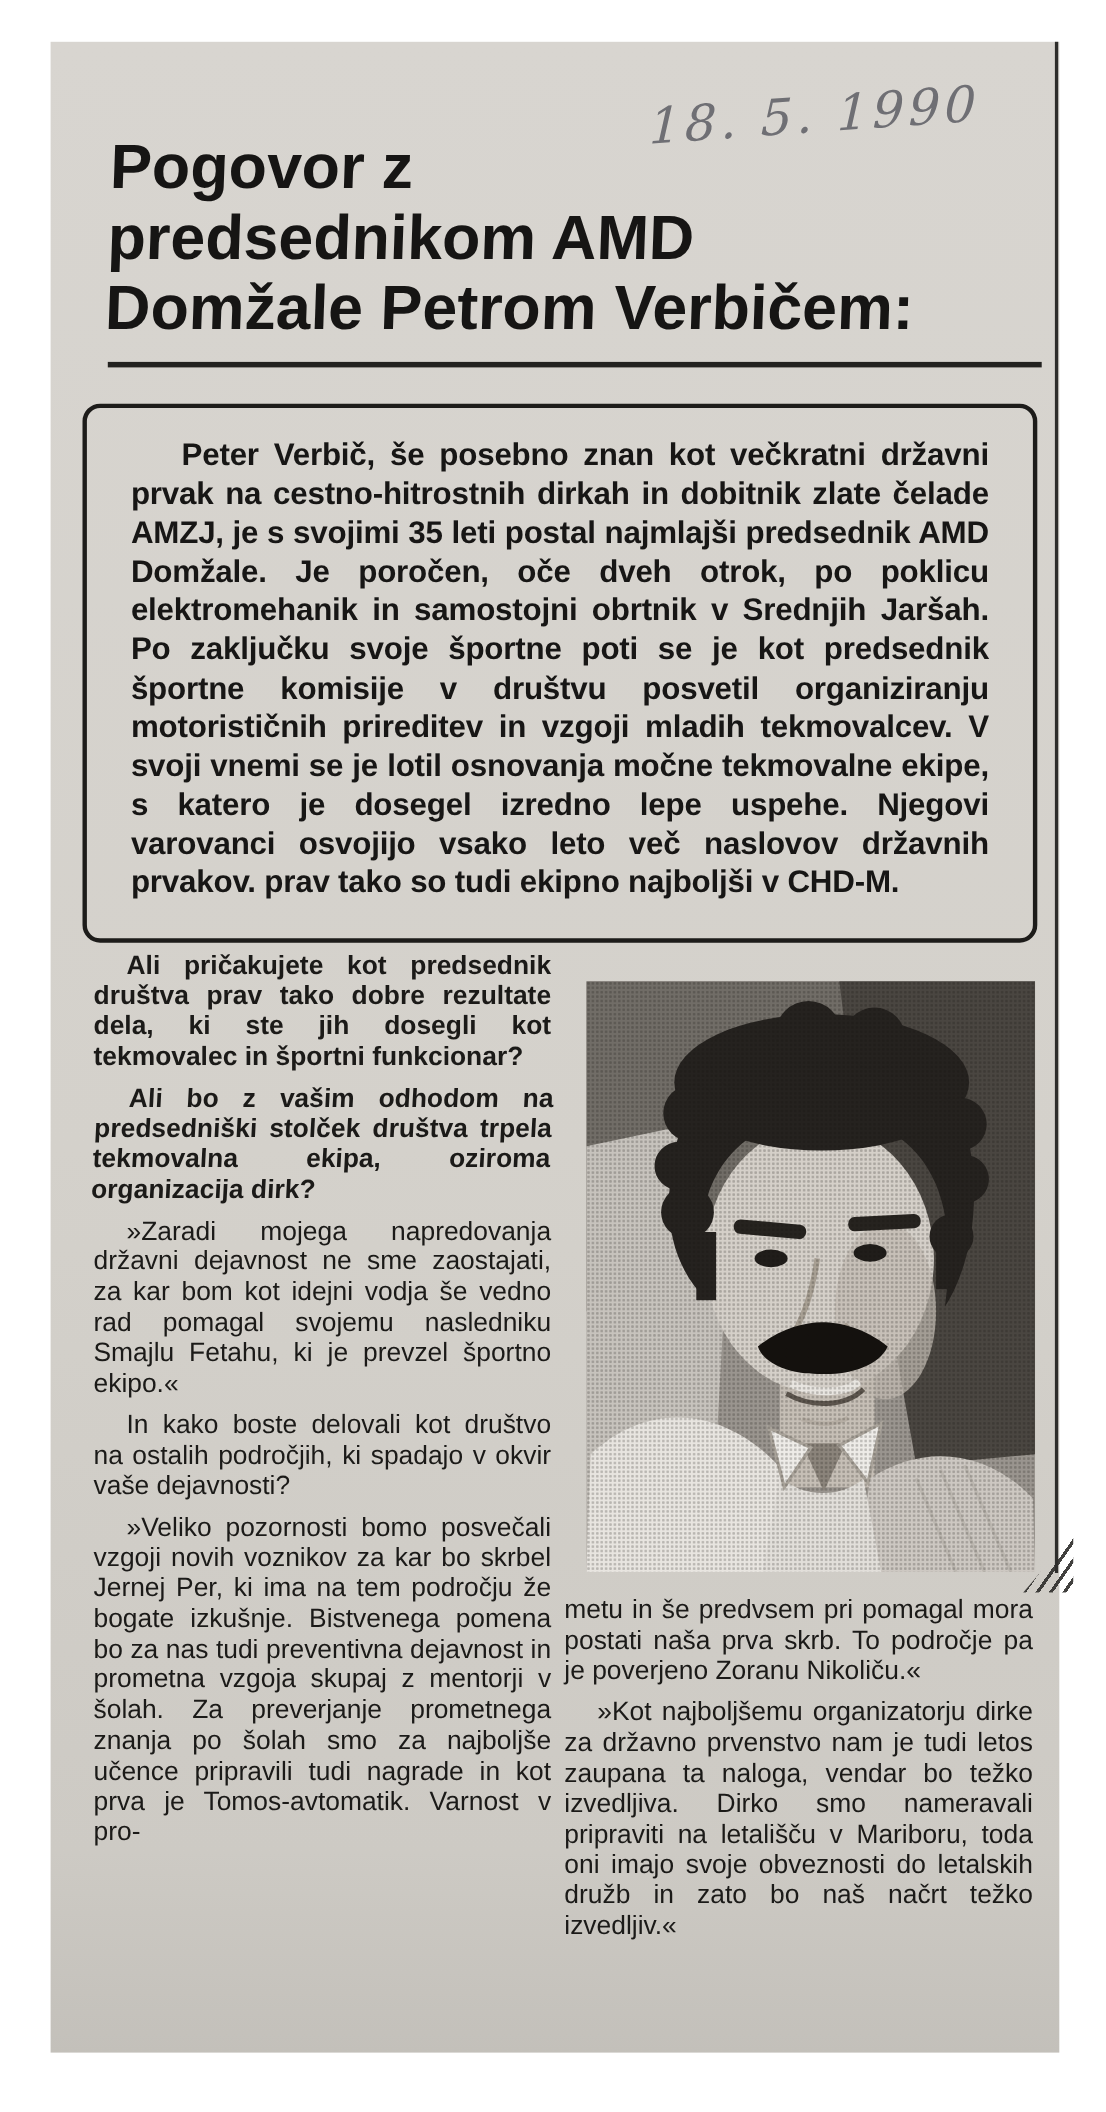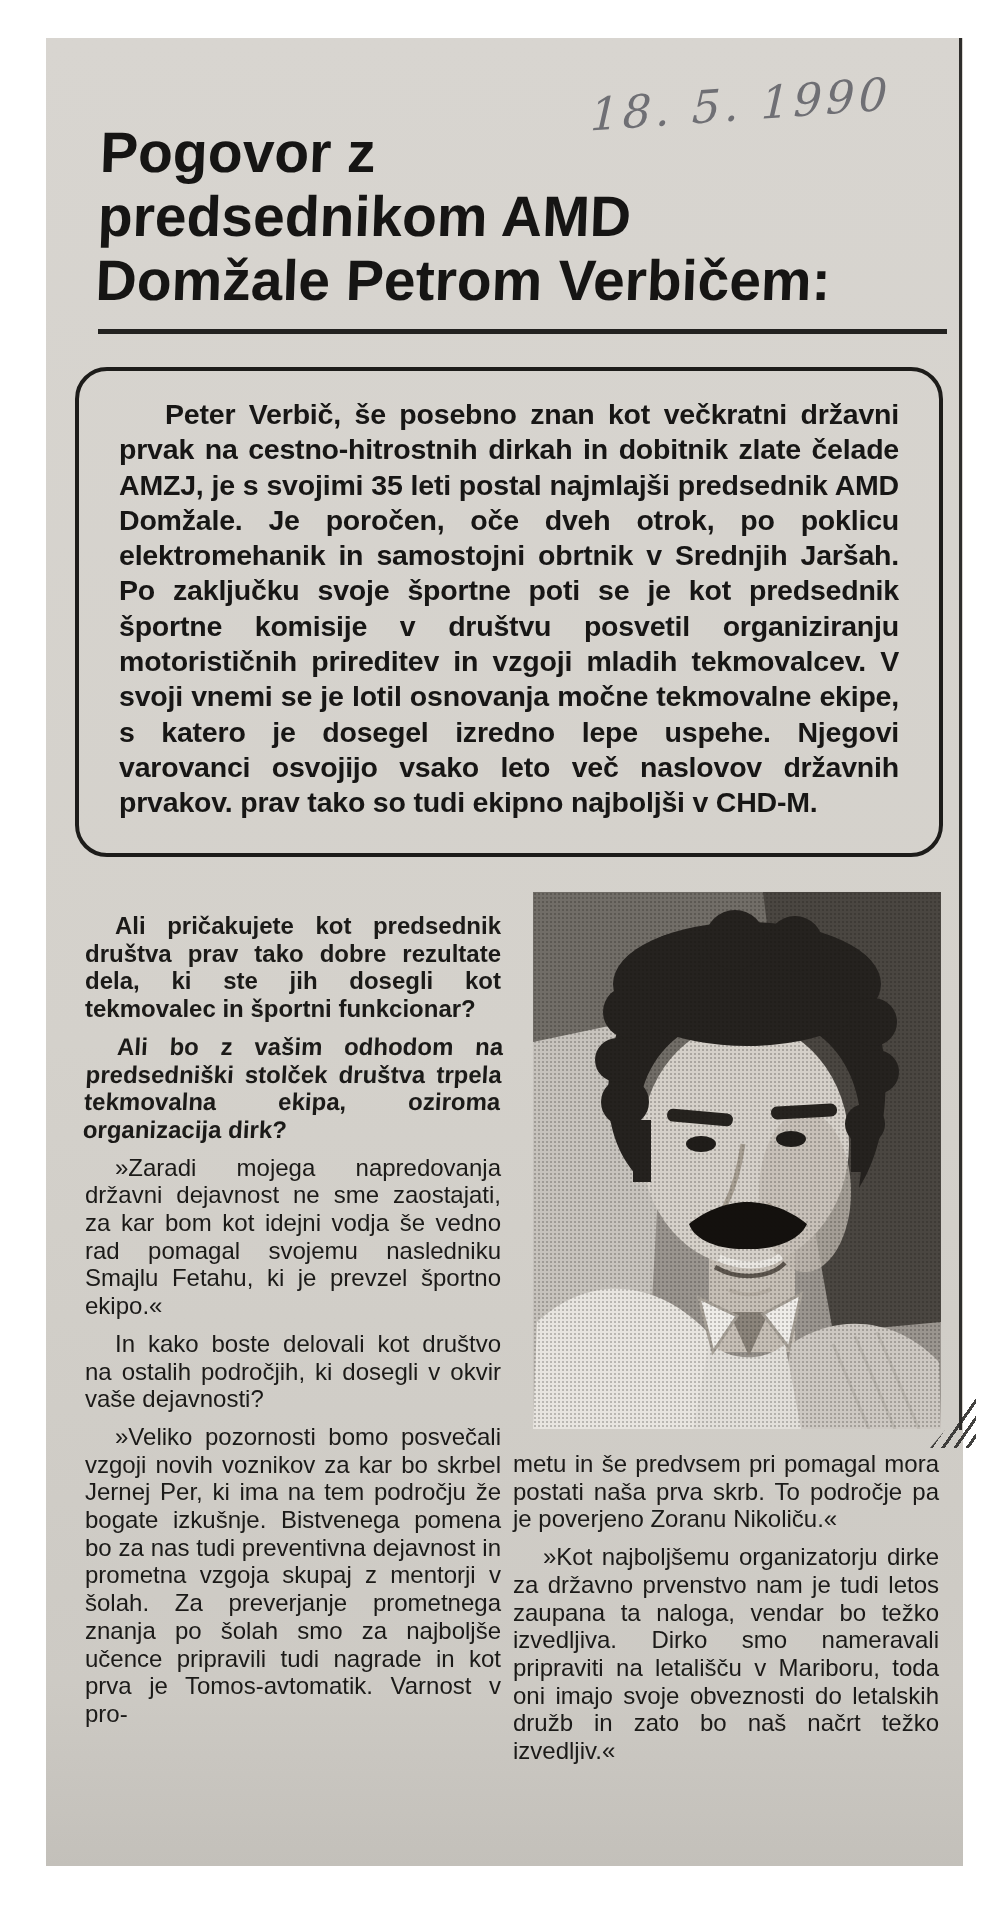--- a/index.html
+++ b/index.html
@@ -11,26 +11,26 @@
   .date{position:absolute;left:544px;top:40px;
         font-family:"DejaVu Serif",serif;font-style:italic;
         font-size:45px;color:#6f6f74;letter-spacing:4px;
         transform:rotate(-4deg) skewX(-6deg);white-space:nowrap;}
   .title{position:absolute;left:52px;top:82px;margin:0;
          font-size:57px;line-height:64px;font-weight:700;color:#161514;
          letter-spacing:0px;transform:skewX(-2deg);}
   .title span{display:block;}
   .rule{position:absolute;left:52px;top:291px;width:849px;height:5px;background:#232220;}
   .intro-box{position:absolute;left:29px;top:329px;width:868px;height:490px;
-             box-sizing:border-box;border:4px solid #1d1c1a;border-radius:32px;
+             box-sizing:border-box;border:4px solid #1d1c1a;border-radius:16px;
              padding:26px 40px 0 40px;}
   .intro-box p{margin:0;font-weight:700;font-size:28.5px;line-height:35.3px;
                text-align:justify;text-indent:46px;color:#171615;letter-spacing:-0.2px;}
   .col{position:absolute;font-size:24px;line-height:27.7px;text-align:justify;color:#1b1a18;}
-  .col-left{left:39px;top:874px;width:416px;}
+  .col-left{left:39px;top:826px;width:416px;}
   .col-right{left:467px;top:1412px;width:426px;}
   .col p{margin:0 0 10px;text-indent:30px;}
   .col p.question{font-weight:700;}
   .col p.question-slant{font-weight:700;transform:skewX(-3deg);}
   .col p.no-indent{text-indent:0;}
   .photo{position:absolute;left:487px;top:854px;width:408px;height:537px;}
   .photo svg{display:block;}
   .halftone{position:absolute;inset:0;
             background-image:radial-gradient(rgba(18,16,13,0.22) 1px,rgba(0,0,0,0) 1.5px);
             background-size:4px 4px;}
@@ -56,21 +56,21 @@
   <div class="rule"></div>
 
   <div class="intro-box">
     <p>Peter Verbič, še posebno znan kot večkratni državni prvak na cestno-hitrostnih dirkah in dobitnik zlate čelade AMZJ, je s svojimi 35 leti postal najmlajši predsednik AMD Domžale. Je poročen, oče dveh otrok, po poklicu elektromehanik in samostojni obrtnik v Srednjih Jaršah. Po zaključku svoje športne poti se je kot predsednik športne komisije v društvu posvetil organiziranju motorističnih prireditev in vzgoji mladih tekmovalcev. V svoji vnemi se je lotil osnovanja močne tekmovalne ekipe, s katero je dosegel izredno lepe uspehe. Njegovi varovanci osvojijo vsako leto več naslovov državnih prvakov. prav tako so tudi ekipno najboljši v CHD-M.</p>
   </div>
 
   <div class="col col-left">
     <p class="question">Ali pričakujete kot predsednik društva prav tako dobre rezultate dela, ki ste jih dosegli kot tekmovalec in športni funkcionar?</p>
     <p class="question-slant">Ali bo z vašim odhodom na predsedniški stolček društva trpela tekmovalna ekipa, oziroma organizacija dirk?</p>
     <p>»Zaradi mojega napredovanja državni dejavnost ne sme zaostajati, za kar bom kot idejni vodja še vedno rad pomagal svojemu nasledniku Smajlu Fetahu, ki je prevzel športno ekipo.«</p>
-    <p>In kako boste delovali kot društvo na ostalih področjih, ki dosegli v okvir vaše dejavnosti?</p>
+    <p>In kako boste delovali kot društvo na ostalih področjih, ki spadajo v okvir vaše dejavnosti?</p>
     <p>»Veliko pozornosti bomo posvečali vzgoji novih voznikov za kar bo skrbel Jernej Per, ki ima na tem področju že bogate izkušnje. Bistvenega pomena bo za nas tudi preventivna dejavnost in prometna vzgoja skupaj z mentorji v šolah. Za preverjanje prometnega znanja po šolah smo za najboljše učence pripravili tudi nagrade in kot prva je Tomos-avtomatik. Varnost v pro-</p>
   </div>
 
   <div class="photo">
     <svg width="408" height="537" viewBox="0 0 408 537" xmlns="http://www.w3.org/2000/svg">
 
       <rect x="0" y="0" width="408" height="537" fill="#9a958f"></rect>
       <rect x="0" y="0" width="408" height="300" fill="#716d67"></rect>
       <polygon points="230,0 408,0 408,430 300,440 250,160" fill="#4a4641"></polygon>
       <polygon points="0,150 95,130 125,300 112,537 0,537" fill="#c7c3bd"></polygon>

